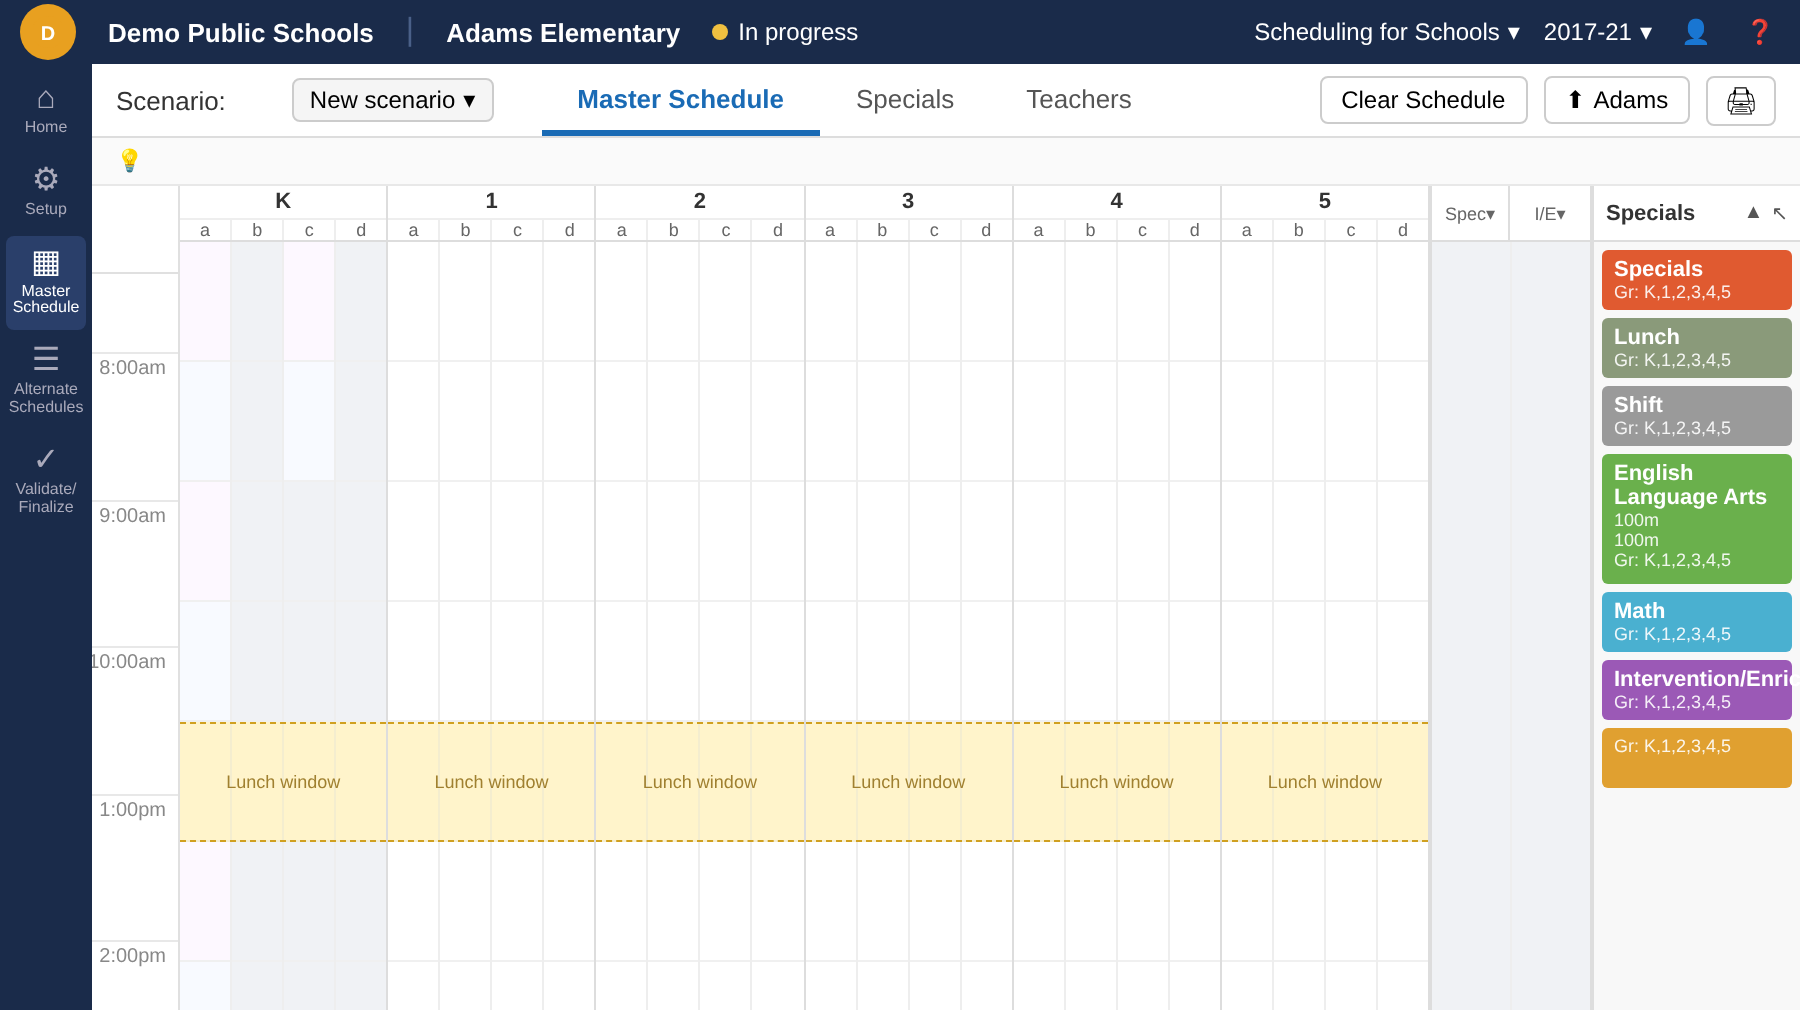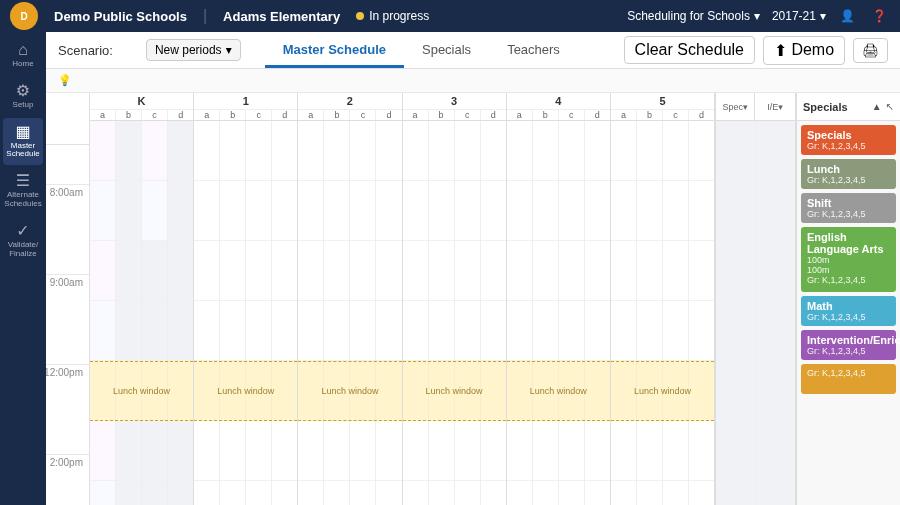--- a/index.html
+++ b/index.html
@@ -60,21 +60,21 @@
     }
     .tab-spacer { flex: 1; }
     .tab {
       padding: 8px 18px; cursor: pointer; font-size: 13px; color: #555;
       border-bottom: 3px solid transparent; margin-bottom: -1px;
     }
     .tab.active { color: #1a6bb5; border-bottom-color: #1a6bb5; font-weight: 600; }
     .tab-actions { display: flex; align-items: center; gap: 8px; }
     .btn-outline {
       display: flex; align-items: center; gap: 4px; border: 1px solid #ccc;
-      border-radius: 4px; padding: 4px 10px; cursor: pointer; font-size: 16px; background: white;
+      border-radius: 4px; padding: 4px 10px; cursor: pointer; font-size: 12px; background: white;
     }
     .btn-icon { border: 1px solid #ccc; border-radius: 4px; padding: 4px 8px; cursor: pointer; background: white; }
 
     
     .info-bar {
       display: flex; align-items: center; background: #fafafa;
       padding: 5px 12px; border-bottom: 1px solid #e8e8e8; font-size: 11px; color: #555;
     }
     .info-icon { color: #f0c040; margin-right: 6px; }
 
@@ -168,34 +168,34 @@
         <span style="font-size:8px; line-height:1.1;">Validate/ Finalize</span>
       </div>
     </div>
 
   <div class="main-content">
 
     <div style="display:flex; align-items:stretch; background:white; border-bottom:1px solid #ddd;">
       <div class="toolbar" style="border-bottom:none; flex:0 0 auto;gap:33px;">
         <span class="scenario-label">Scenario:</span>
         <div class="scenario-select">
-          <span>New periods</span>
+          <span>New scenario</span>
           <span>▾</span>
         </div>
       </div>
       <div class="tabs" style="flex:1; border-bottom:none;">
         <div class="tab active">Master Schedule</div>
         <div class="tab">Specials</div>
         <div class="tab">Teachers</div>
         <div class="tab-spacer"></div>
         <div class="tab-actions">
           <button class="btn-outline">Clear Schedule</button>
           <button class="btn-outline">
             <span>⬆</span>
-            <span>Demo</span>
+            <span>Adams</span>
           </button>
           <button class="btn-icon">🖨</button>
         </div>
       </div>
     </div>
 
     <div class="info-bar">
       <span class="info-icon">💡</span>
     </div>
 
@@ -203,21 +203,24 @@
 
       <div class="time-col">
         <div style="height:28px; border-bottom:1px solid #e0e0e0;"></div>
         <div class="time-slot">
             <span>8:00am</span>
           </div>
         <div class="time-slot">
             <span>9:00am</span>
           </div>
         <div class="time-slot">
-            <span>12:00pm</span>
+            <span>10:00am</span>
+          </div>
+        <div class="time-slot">
+            <span>1:00pm</span>
           </div>
         <div class="time-slot">
             <span>2:00pm</span>
           </div>
       </div>
 
       <div class="grid-container">
 
         <div style="display:flex; height:28px; background:white; border-bottom:1px solid #ddd; flex-shrink:0; position:sticky; top:0; z-index:10;">
 

